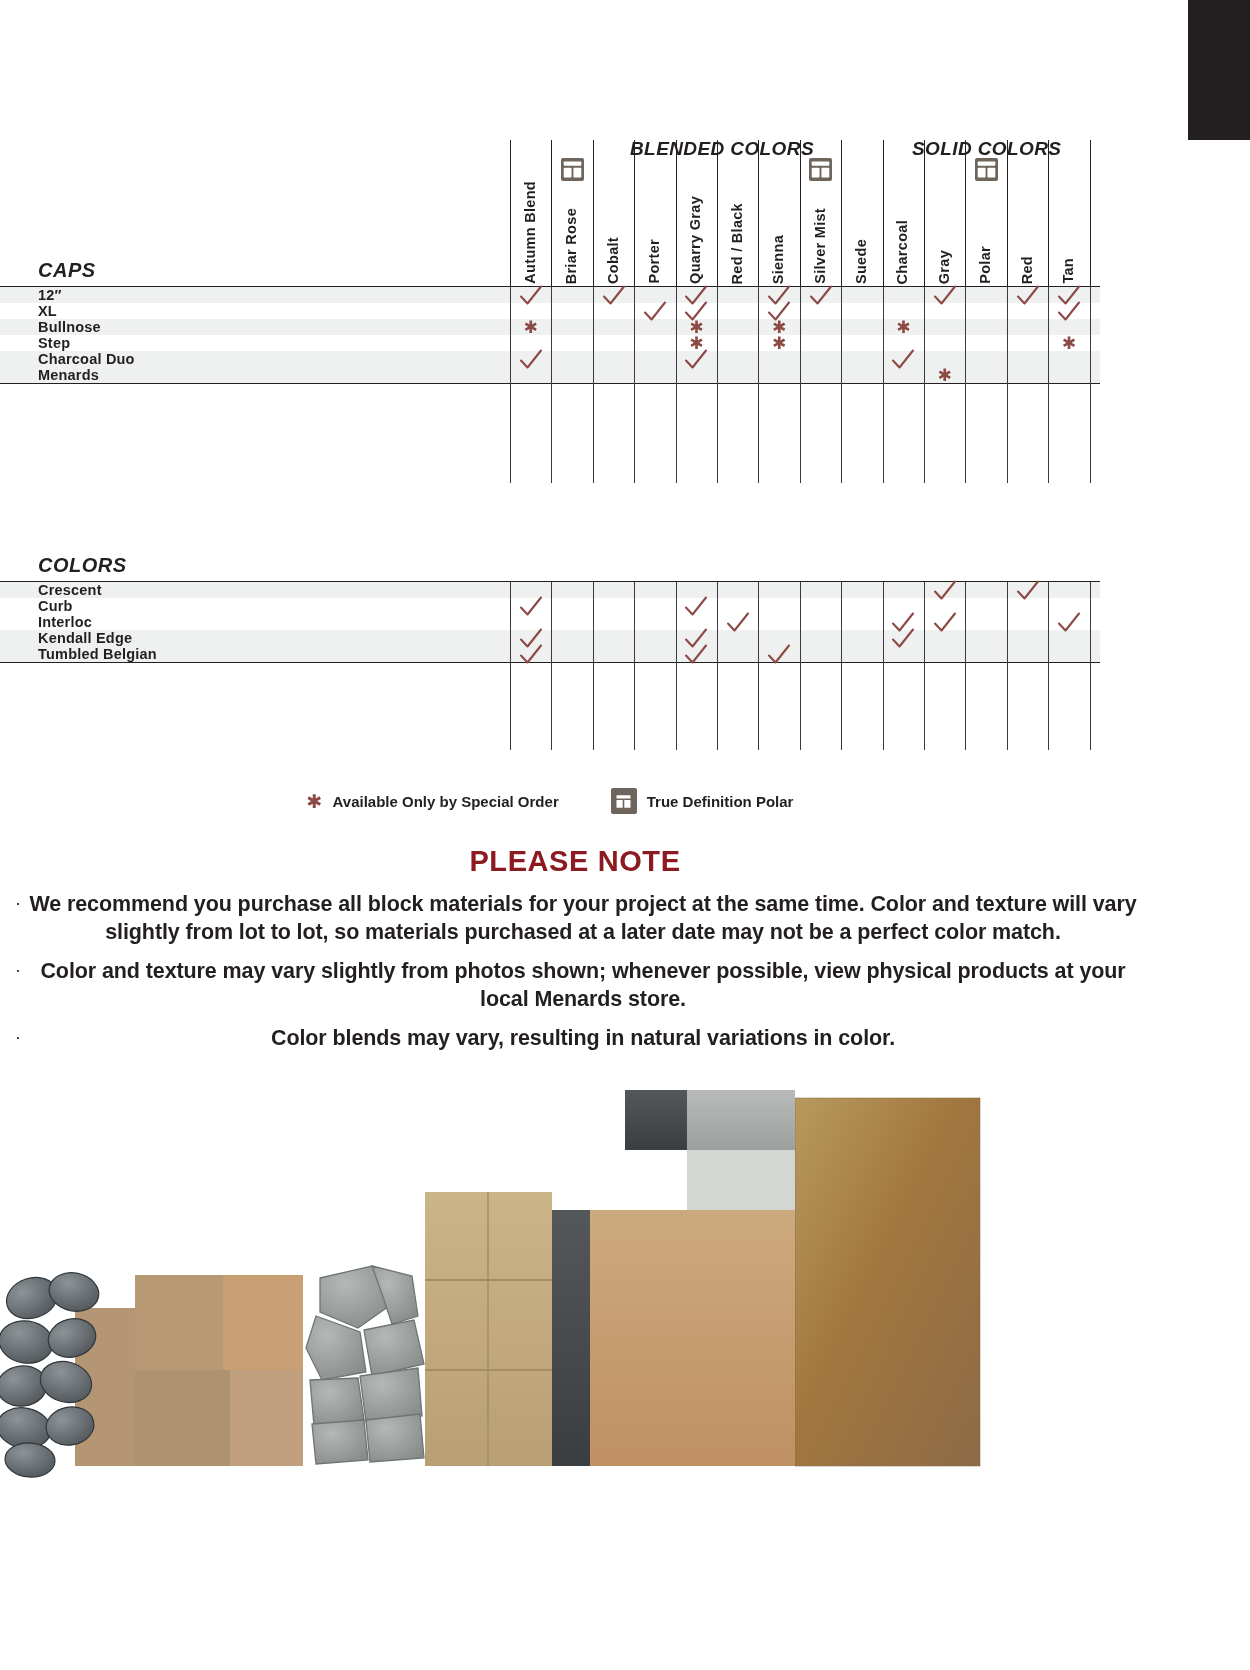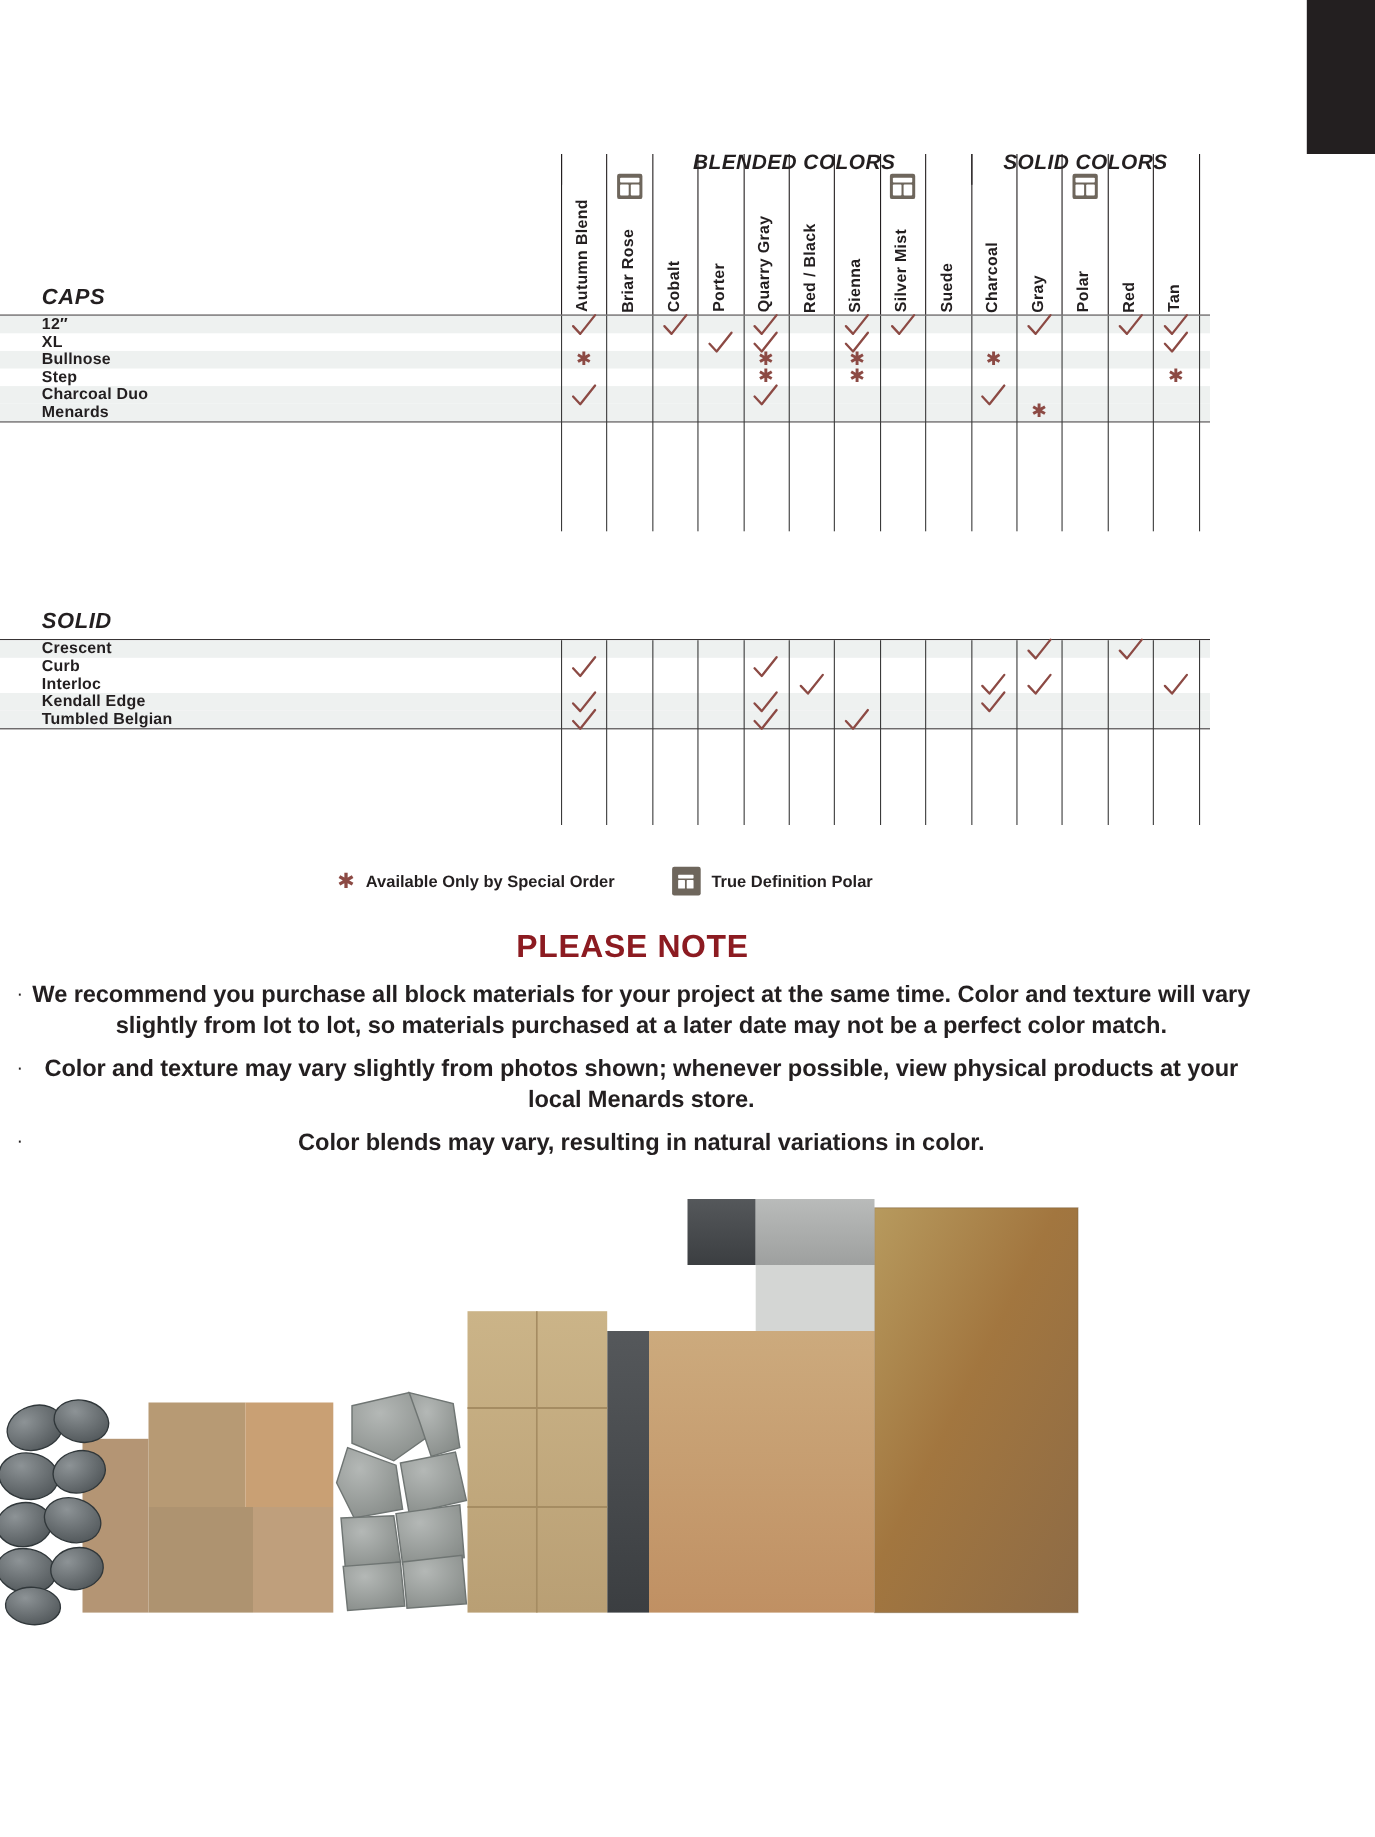--- a/index.html
+++ b/index.html
@@ -376,21 +376,21 @@
           <div class="col-rule" style="left: 1048.2px; top: 0px; height: 196px;"></div>
           <div class="col-rule" style="left: 1089.6px; top: 0px; height: 196px;"></div>
         </div>
       </div>
   <div class="col-rule" style="position: absolute; left: 510px; top: 8px; height: 28px; background: rgb(35, 31, 32);"></div>
       <div class="col-rule" style="position: absolute; left: 882.6px; top: 8px; height: 28px; background: rgb(35, 31, 32);"></div>
     </div>
 
   <div class="chart-block" id="edgers-block" style="position:absolute; left:0; top:545px; width:1100px;">
     <div class="header-row" id="edgers-header" style="height:36px;">
-        <div class="section-name">SOLID</div>
+        <div class="section-name">COLORS</div>
       </div>
     <div class="grid" id="edgers-grid">
         <div class="grid-row alt">
           <span class="row-label">Crescent</span>
           <span class="cell-mark mark-check" style="left: 944.7px;">
             <svg width="26" height="24" viewBox="0 0 26 24">
               <path d="M3 13.5 L9.5 20.5 L23 3.5" fill="none" stroke="#8c4a44" stroke-width="2.1" stroke-linecap="round" stroke-linejoin="round"></path>
             </svg>
           </span>
           <span class="cell-mark mark-check" style="left: 1027.5px;">

